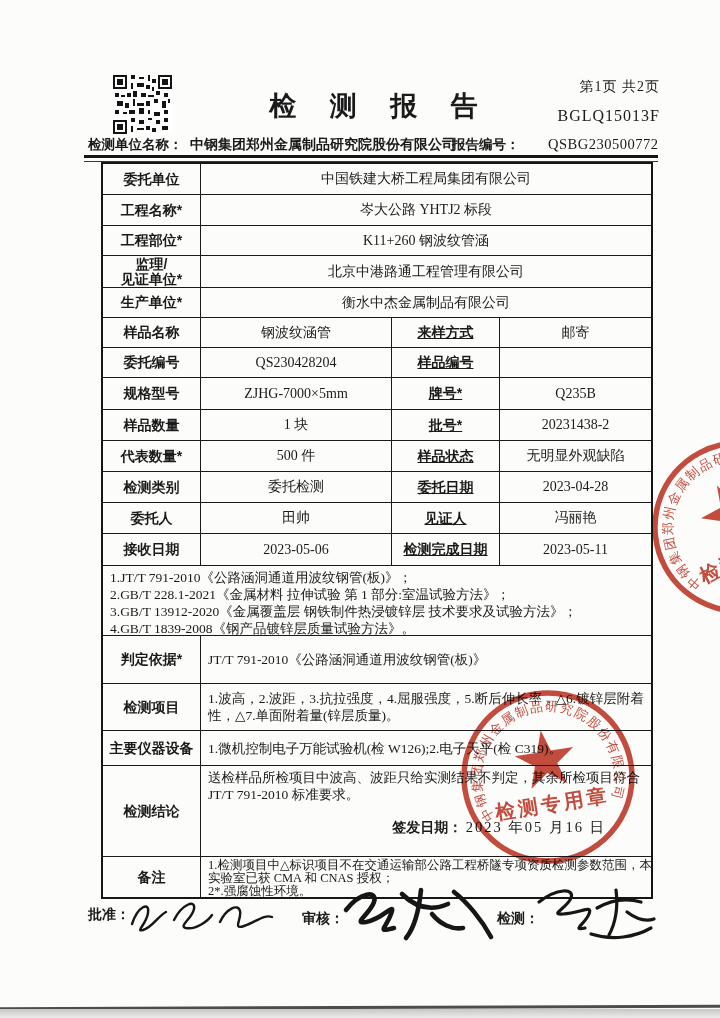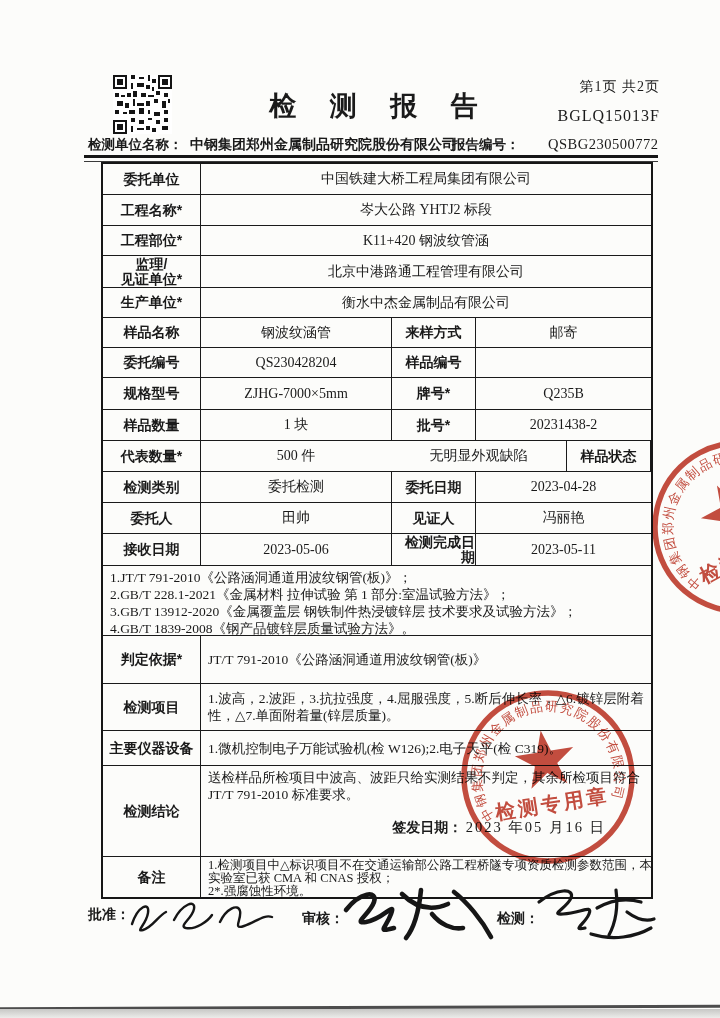--- a/index.html
+++ b/index.html
@@ -24,21 +24,21 @@
   .dbl-line{left:84px;top:155px;width:574px;height:3px;border-top:3px solid #161616;border-bottom:1px solid #3a3a3a;}
   
   .tbl{left:101px;top:162px;width:548px;border:2px solid #161616;background:rgba(255,255,255,.0);}
   .tr{display:flex;align-items:stretch;}
   .tr + .tr{border-top:1.5px solid #1a1a1a;}
   .c{display:flex;align-items:center;justify-content:center;box-sizing:border-box;}
   .lbl{width:98px;flex:none;border-right:1.5px solid #1a1a1a;font-weight:bold;font-size:14px;
        font-family:"Liberation Sans","DejaVu Sans",sans-serif;flex-direction:column;line-height:15px;text-align:right;}
   .val{flex:1;font-size:14px;}
   .v1{width:190px;flex:none;}
-  .lbl2{width:85px;flex:none;border-left:1.5px solid #1a1a1a;border-right:1.5px solid #1a1a1a;}
+  .lbl2{width:109px;flex:none;border-left:1.5px solid #1a1a1a;border-right:1.5px solid #1a1a1a;text-decoration:underline;}
   .v2{flex:1;}
   .txtblock{flex:1;display:block;padding:3px 7px;font-size:13.5px;line-height:17px;text-align:left;}
   .txtline{white-space:nowrap;}
   .remark{font-size:12.5px;line-height:13px;padding-top:2px;}
   .issue-line{text-align:right;padding-right:38px;margin-top:16px;}
   .issue-lbl{font-weight:bold;font-family:"Liberation Sans",sans-serif;font-size:14px;margin-left:7px;}
   .issue-val{font-size:14.5px;letter-spacing:2px;}
   
   .stamp{mix-blend-mode:multiply;opacity:.9;}
   .stamp-main{left:448px;top:677px;}
@@ -129,21 +129,21 @@
   <div class="tr" style="height:30px">
     <div class="c lbl">委托单位</div>
     <div class="c val">中国铁建大桥工程局集团有限公司</div>
   </div>
   <div class="tr" style="height:30px">
     <div class="c lbl">工程名称*</div>
     <div class="c val">岑大公路 YHTJ2 标段</div>
   </div>
   <div class="tr" style="height:29px">
     <div class="c lbl">工程部位*</div>
-    <div class="c val">K11+420 钢波纹管涵</div>
+    <div class="c val">K11+260 钢波纹管涵</div>
   </div>
   <div class="tr" style="height:31px">
     <div class="c lbl">
       <div>监理/</div>
       <div>见证单位*</div>
     </div>
     <div class="c val">北京中港路通工程管理有限公司</div>
   </div>
   <div class="tr" style="height:29px">
     <div class="c lbl">生产单位*</div>
@@ -169,22 +169,22 @@
   </div>
   <div class="tr" style="height:30px">
     <div class="c lbl">样品数量</div>
     <div class="c val v1">1 块</div>
     <div class="c lbl lbl2">批号*</div>
     <div class="c val v2">20231438-2</div>
   </div>
   <div class="tr" style="height:30px">
     <div class="c lbl">代表数量*</div>
     <div class="c val v1">500 件</div>
+    <div class="c lbl lbl2">样品状态</div>
     <div class="c val v2">无明显外观缺陷</div>
-    <div class="c lbl lbl2">样品状态</div>
   </div>
   <div class="tr" style="height:30px">
     <div class="c lbl">检测类别</div>
     <div class="c val v1">委托检测</div>
     <div class="c lbl lbl2">委托日期</div>
     <div class="c val v2">2023-04-28</div>
   </div>
   <div class="tr" style="height:30px">
     <div class="c lbl">委托人</div>
     <div class="c val v1">田帅</div>

